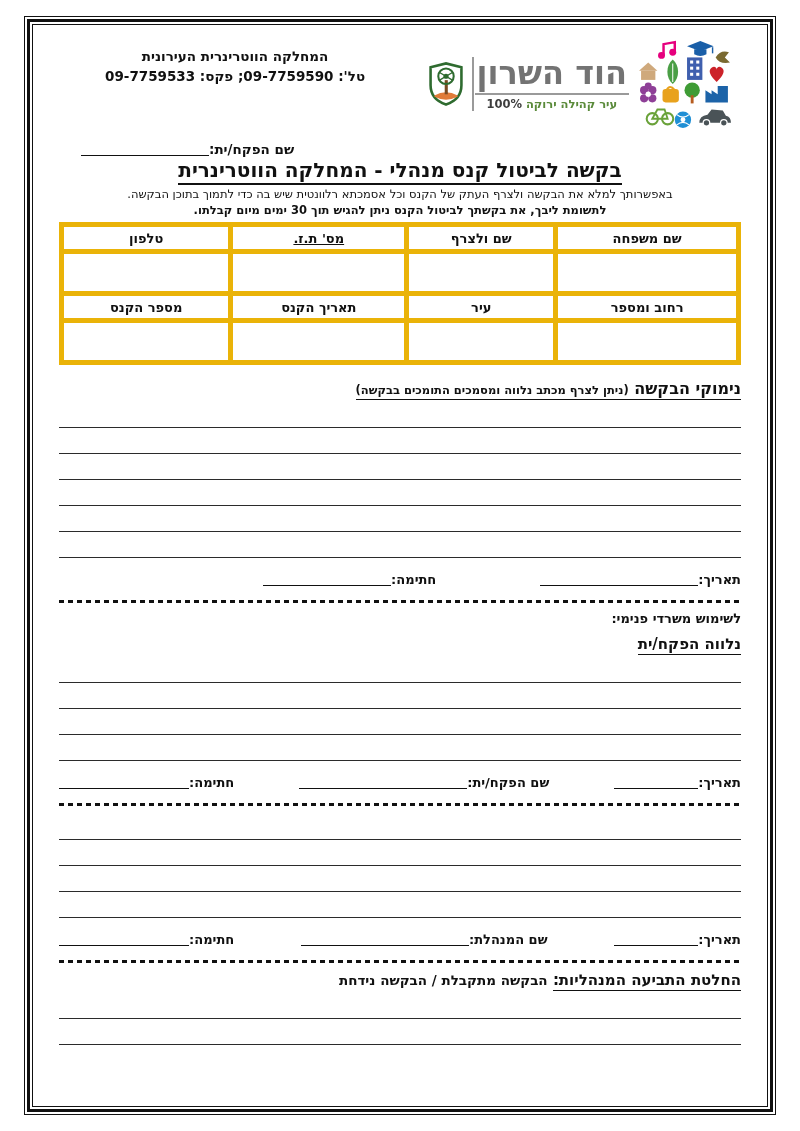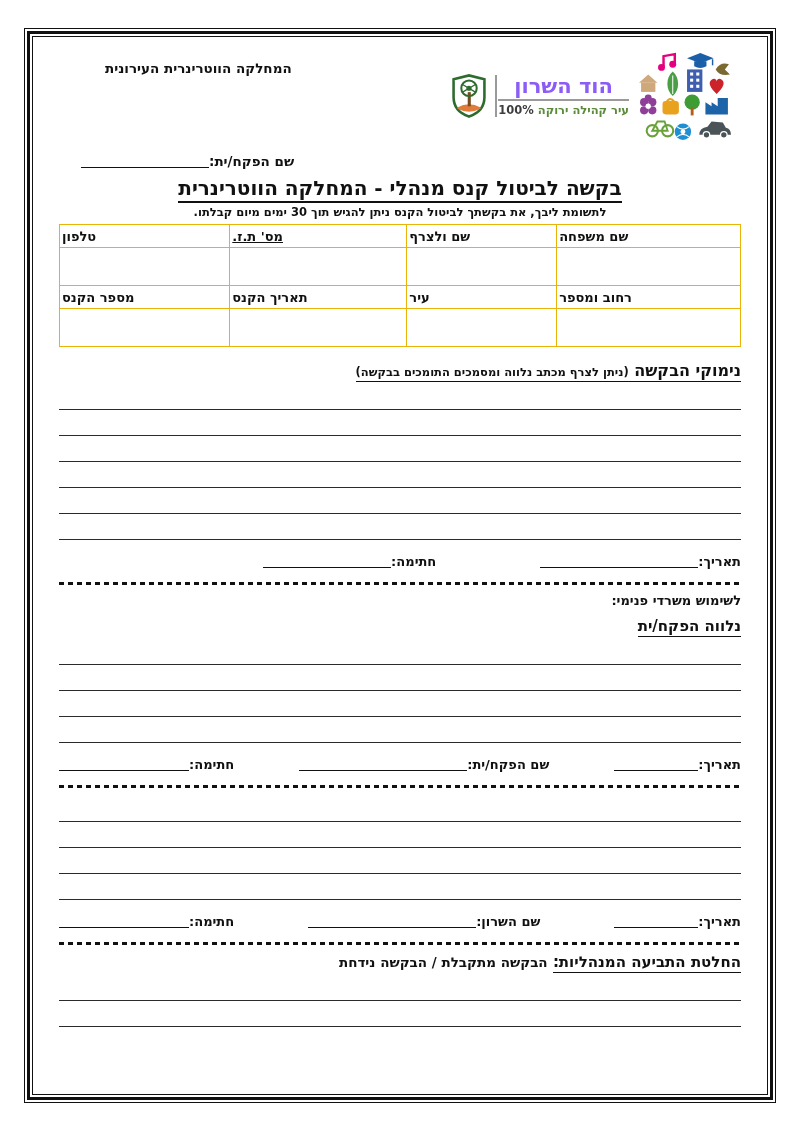--- a/index.html
+++ b/index.html
@@ -1,58 +1,58 @@
 <!DOCTYPE html>
 <html lang="he"><head>
 <meta charset="utf-8">
 <style>
   html,body{margin:0;padding:0;background:#e8e8e8;}
   .page{position:relative;width:800px;height:1131px;background:#fff;margin:0 auto;
         font-family:"DejaVu Sans",sans-serif;color:#111;box-sizing:border-box;
-        padding:28px 24px;}
+        padding:16px 24px;}
   .b1{border:1px solid #111;height:100%;box-sizing:border-box;padding:2px;}
   .b2{border:3px solid #111;height:100%;box-sizing:border-box;padding:2px;}
   .b3{border:1px solid #111;height:100%;box-sizing:border-box;padding:8px 26px 6px 26px;
       direction:rtl;overflow:hidden;}
 
   
   .hdr{display:flex;direction:ltr;justify-content:space-between;align-items:flex-start;}
   .dept{ text-align:center;font-weight:bold;font-size:13.5px;line-height:1.45;margin:14px 0 0 46px;}
   .logo{display:flex;direction:ltr;align-items:center;gap:6px;margin:4px 6px 0 0;}
   .shield svg{display:block;}
   .logo-text{border-left:2px solid #9a9a9a;padding-left:1px;margin-left:2px;text-align:center;}
-  .logo-city{font-size:21px;font-weight:bold;color:#8b5cf6;line-height:1.05;
+  .logo-city{font-size:32px;font-weight:bold;color:#737373;line-height:1.05;
              border-bottom:2px solid #9a9a9a;padding:0 2px 2px 2px;}
   .logo-tag{font-size:11.5px;margin-top:2px;color:#5a8a3a;font-weight:bold;direction:rtl;}
   .logo-tag .pct{color:#3d3d3d;}
   .cluster svg{display:block;}
 
   .inspector-row{direction:ltr;text-align:left;margin:8px 0 0 22px;}
   .inspector-inner{direction:rtl;font-weight:bold;font-size:13.5px;display:inline-block;}
 
   .fill{display:inline-block;border-bottom:1.2px solid #111;height:13px;vertical-align:-2px;}
 
   
-  .title-wrap{text-align:center;margin-top:6px;}
+  .title-wrap{text-align:center;}
   .main-title{display:inline-block;font-size:20px;font-weight:bold;border-bottom:2px solid #111;
               padding-bottom:1px;}
   .sub1{font-size:11px;margin-top:3px;}
   .sub1 b{font-size:11px;}
   .sub2{font-size:11.5px;margin-top:2px;}
   .sub3{font-size:11.5px;font-weight:bold;margin-top:2px;}
 
   
   .sec-h{font-size:15px;font-weight:bold;margin-top:14px;}
   .sec-h .u{border-bottom:1.8px solid #111;padding-bottom:1px;}
   .reasons-h .big{font-size:16px;}
   .reasons-h .small{font-size:11.5px;}
 
   
   table.applicant{width:100%;border-collapse:collapse;margin-top:5px;}
-  table.applicant td{border:1px solid #eab308;font-size:13px;text-align:left;padding:1px 2px;}
+  table.applicant td{border:5px solid #eab308;font-size:13px;text-align:center;padding:1px 2px;}
   tr.th-row td{font-weight:bold;height:20px;}
   tr.blank-row td{height:35px;}
   td.c1{width:27%;} td.c2{width:22%;} td.c3{width:26%;text-decoration:underline;} td.c4{width:25%;}
 
   
   .wline{height:25px;border-bottom:1.1px solid #2b2b2b;}
   .wline.first{margin-top:4px;}
 
   
   .sig-row{display:flex;align-items:flex-end;font-size:13px;font-weight:bold;margin-top:14px;}
@@ -70,20 +70,21 @@
 <body>
 
 <div class="page">
  <div class="b1">
   <div class="b2">
    <div class="b3">
 
     <div class="hdr">
       <div class="dept">
         <div>המחלקה הווטרינרית העירונית</div>
+        <div dir="rtl">טל': 09-7759590; פקס: 09-7759533</div>
       </div>
 
       <div class="logo">
         <span class="shield">
           <svg width="36" height="44" viewBox="0 0 28 34">
             <path d="M2,4 L14,1 L26,4 L26,18 C26,27 20,31 14,33 C8,31 2,27 2,18 Z" fill="#ffffff" stroke="#2e6b2f" stroke-width="2"></path>
             <path d="M5,26 Q14,21 23,26 L23,27 Q14,31.5 5,27 Z" fill="#e07b39"></path>
             <rect x="13" y="14" width="2.4" height="11" fill="#7a4a21"></rect>
             <circle cx="14" cy="11" r="6" fill="none" stroke="#2e6b2f" stroke-width="1.6"></circle>
             <circle cx="14" cy="11" r="2" fill="#2e6b2f"></circle>
@@ -173,20 +174,21 @@
     </div>
 
     <div class="inspector-row">
       <span class="inspector-inner">
         <span>שם הפקח/ית:</span><span class="fill" style="width:128px"></span>
       </span>
     </div>
 
     <div class="title-wrap">
       <span class="main-title">בקשה לביטול קנס מנהלי - המחלקה הווטרינרית</span>
+      <div class="sub2">באפשרותך למלא את הבקשה ולצרף העתק של הקנס וכל אסמכתא רלוונטית שיש בה כדי לתמוך בתוכן הבקשה.</div>
       <div class="sub3">לתשומת ליבך, את בקשתך לביטול הקנס ניתן להגיש תוך 30 ימים מיום קבלתו.</div>
     </div>
 
     <table class="applicant">
       <tbody>
               <tr class="th-row">
         <td class="c1">שם משפחה</td>
         <td class="c2">שם ולצרף</td>
         <td class="c3">מס' ת.ז.</td>
         <td class="c4">טלפון</td>
@@ -247,21 +249,21 @@
 
     <div class="dashes"></div>
 
     <div class="wline first"></div>
     <div class="wline"></div>
     <div class="wline"></div>
     <div class="wline"></div>
 
     <div class="sig-row three">
       <span class="blk"><span>תאריך:</span><span class="fill" style="width:84px"></span></span>
-      <span class="blk"><span>שם השרון:</span><span class="fill" style="width:168px"></span></span>
+      <span class="blk"><span>שם המנהלת:</span><span class="fill" style="width:168px"></span></span>
       <span class="blk"><span>חתימה:</span><span class="fill" style="width:130px"></span></span>
     </div>
 
     <div class="dashes"></div>
 
     <div class="sec-h" style="margin-top:0">
       <span class="u">החלטת התביעה המנהליות:</span>
       <span class="decision-opts">הבקשה מתקבלת / הבקשה נידחת</span>
     </div>
     <div class="wline first"></div>

